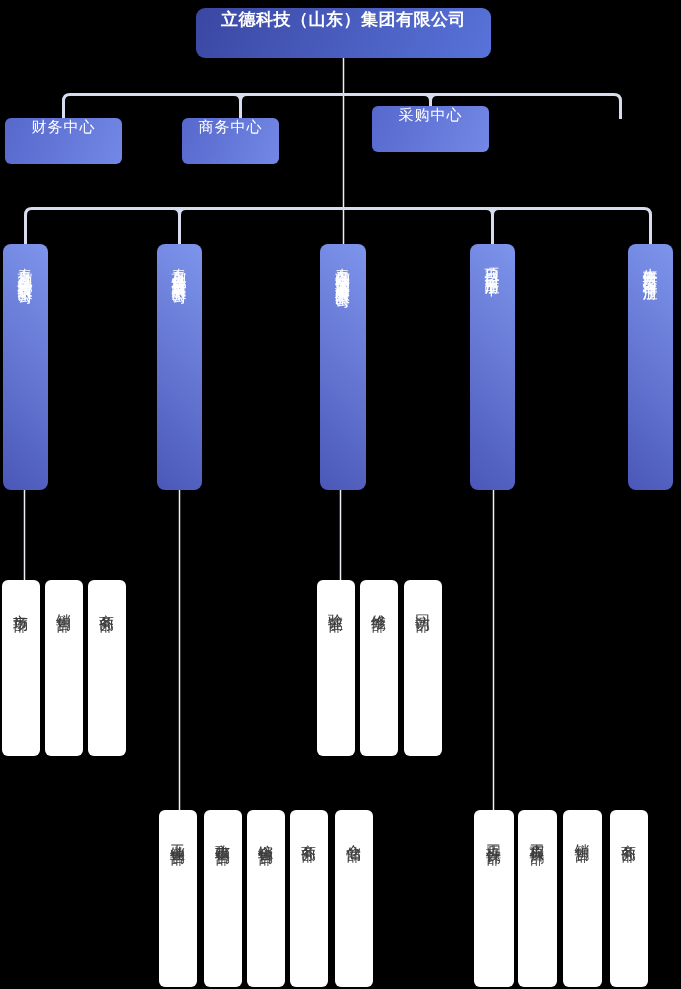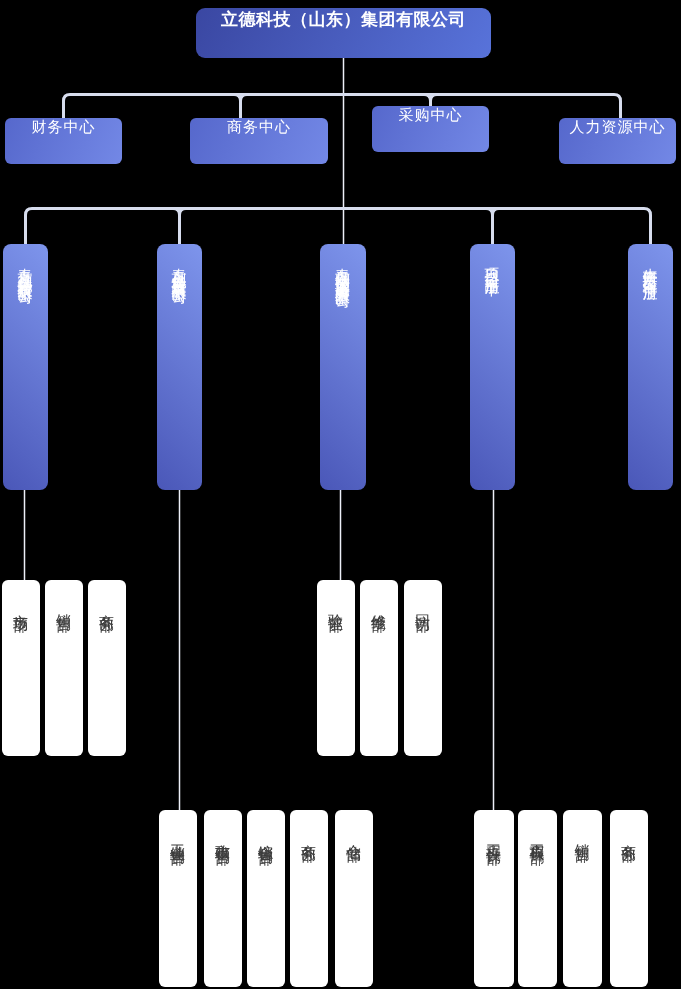--- a/index.html
+++ b/index.html
@@ -58,28 +58,25 @@
     <path class="wire-thin" d="M493.5 489 V811"></path>
   </svg>
 
   <div class="node root" style="left:196px;top:8px;width:295px;height:50px">
     <span>立德科技（山东）集团有限公司</span>
   </div>
 
   <div class="node center" style="left:5px;top:118px;width:117px;height:46px">
     <span>财务中心</span>
   </div>
-  <div class="node center" style="left:190px;top:118px;width:138px;height:46px">
+  <div class="node center" style="left:182px;top:118px;width:97px;height:46px">
     <span>商务中心</span>
   </div>
   <div class="node center" style="left:372px;top:106px;width:117px;height:46px">
     <span>采购中心</span>
-  </div>
-  <div class="node center" style="left:559px;top:118px;width:117px;height:46px">
-    <span>人力资源中心</span>
   </div>
 
   <div class="node company" style="left:3px;top:244px;width:45px;height:246px">
     <span class="vtext">青岛立德创先科技有限公司</span>
   </div>
   <div class="node company" style="left:157px;top:244px;width:45px;height:246px">
     <span class="vtext">青岛创先科技发展有限公司</span>
   </div>
   <div class="node company" style="left:320px;top:244px;width:46px;height:246px">
     <span class="vtext">青岛保刚技术咨询服务有限公司</span>

